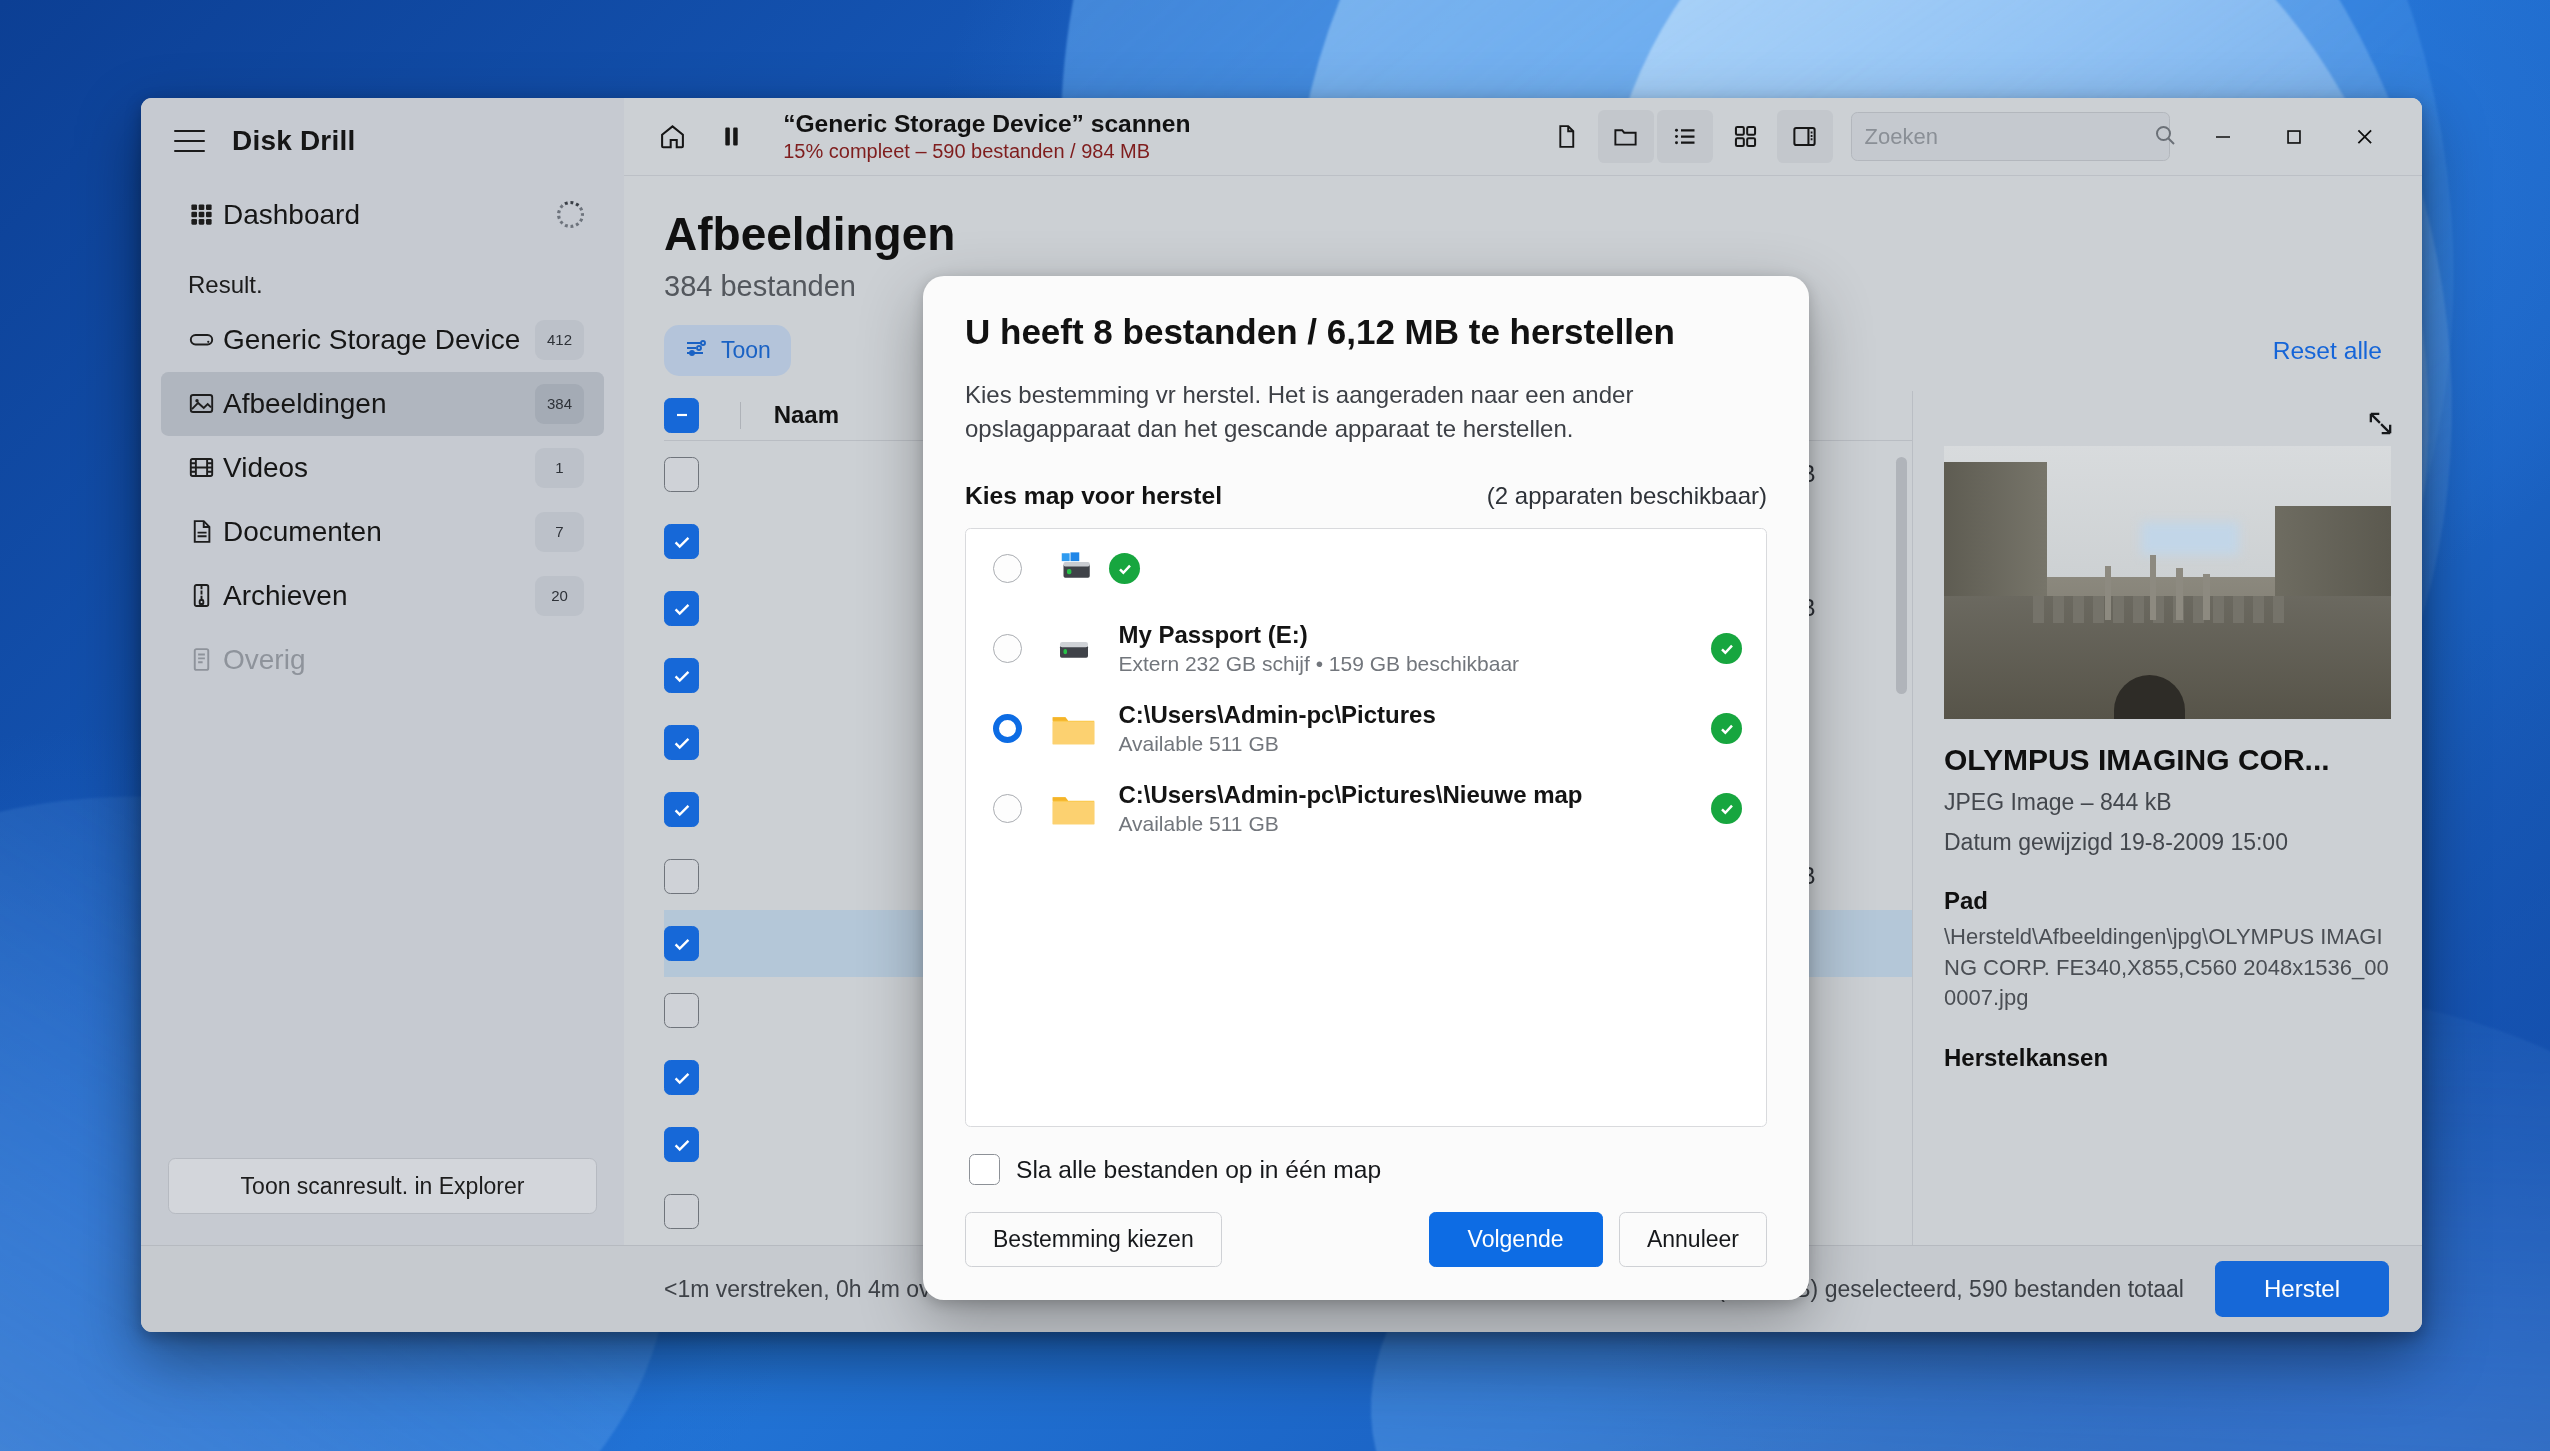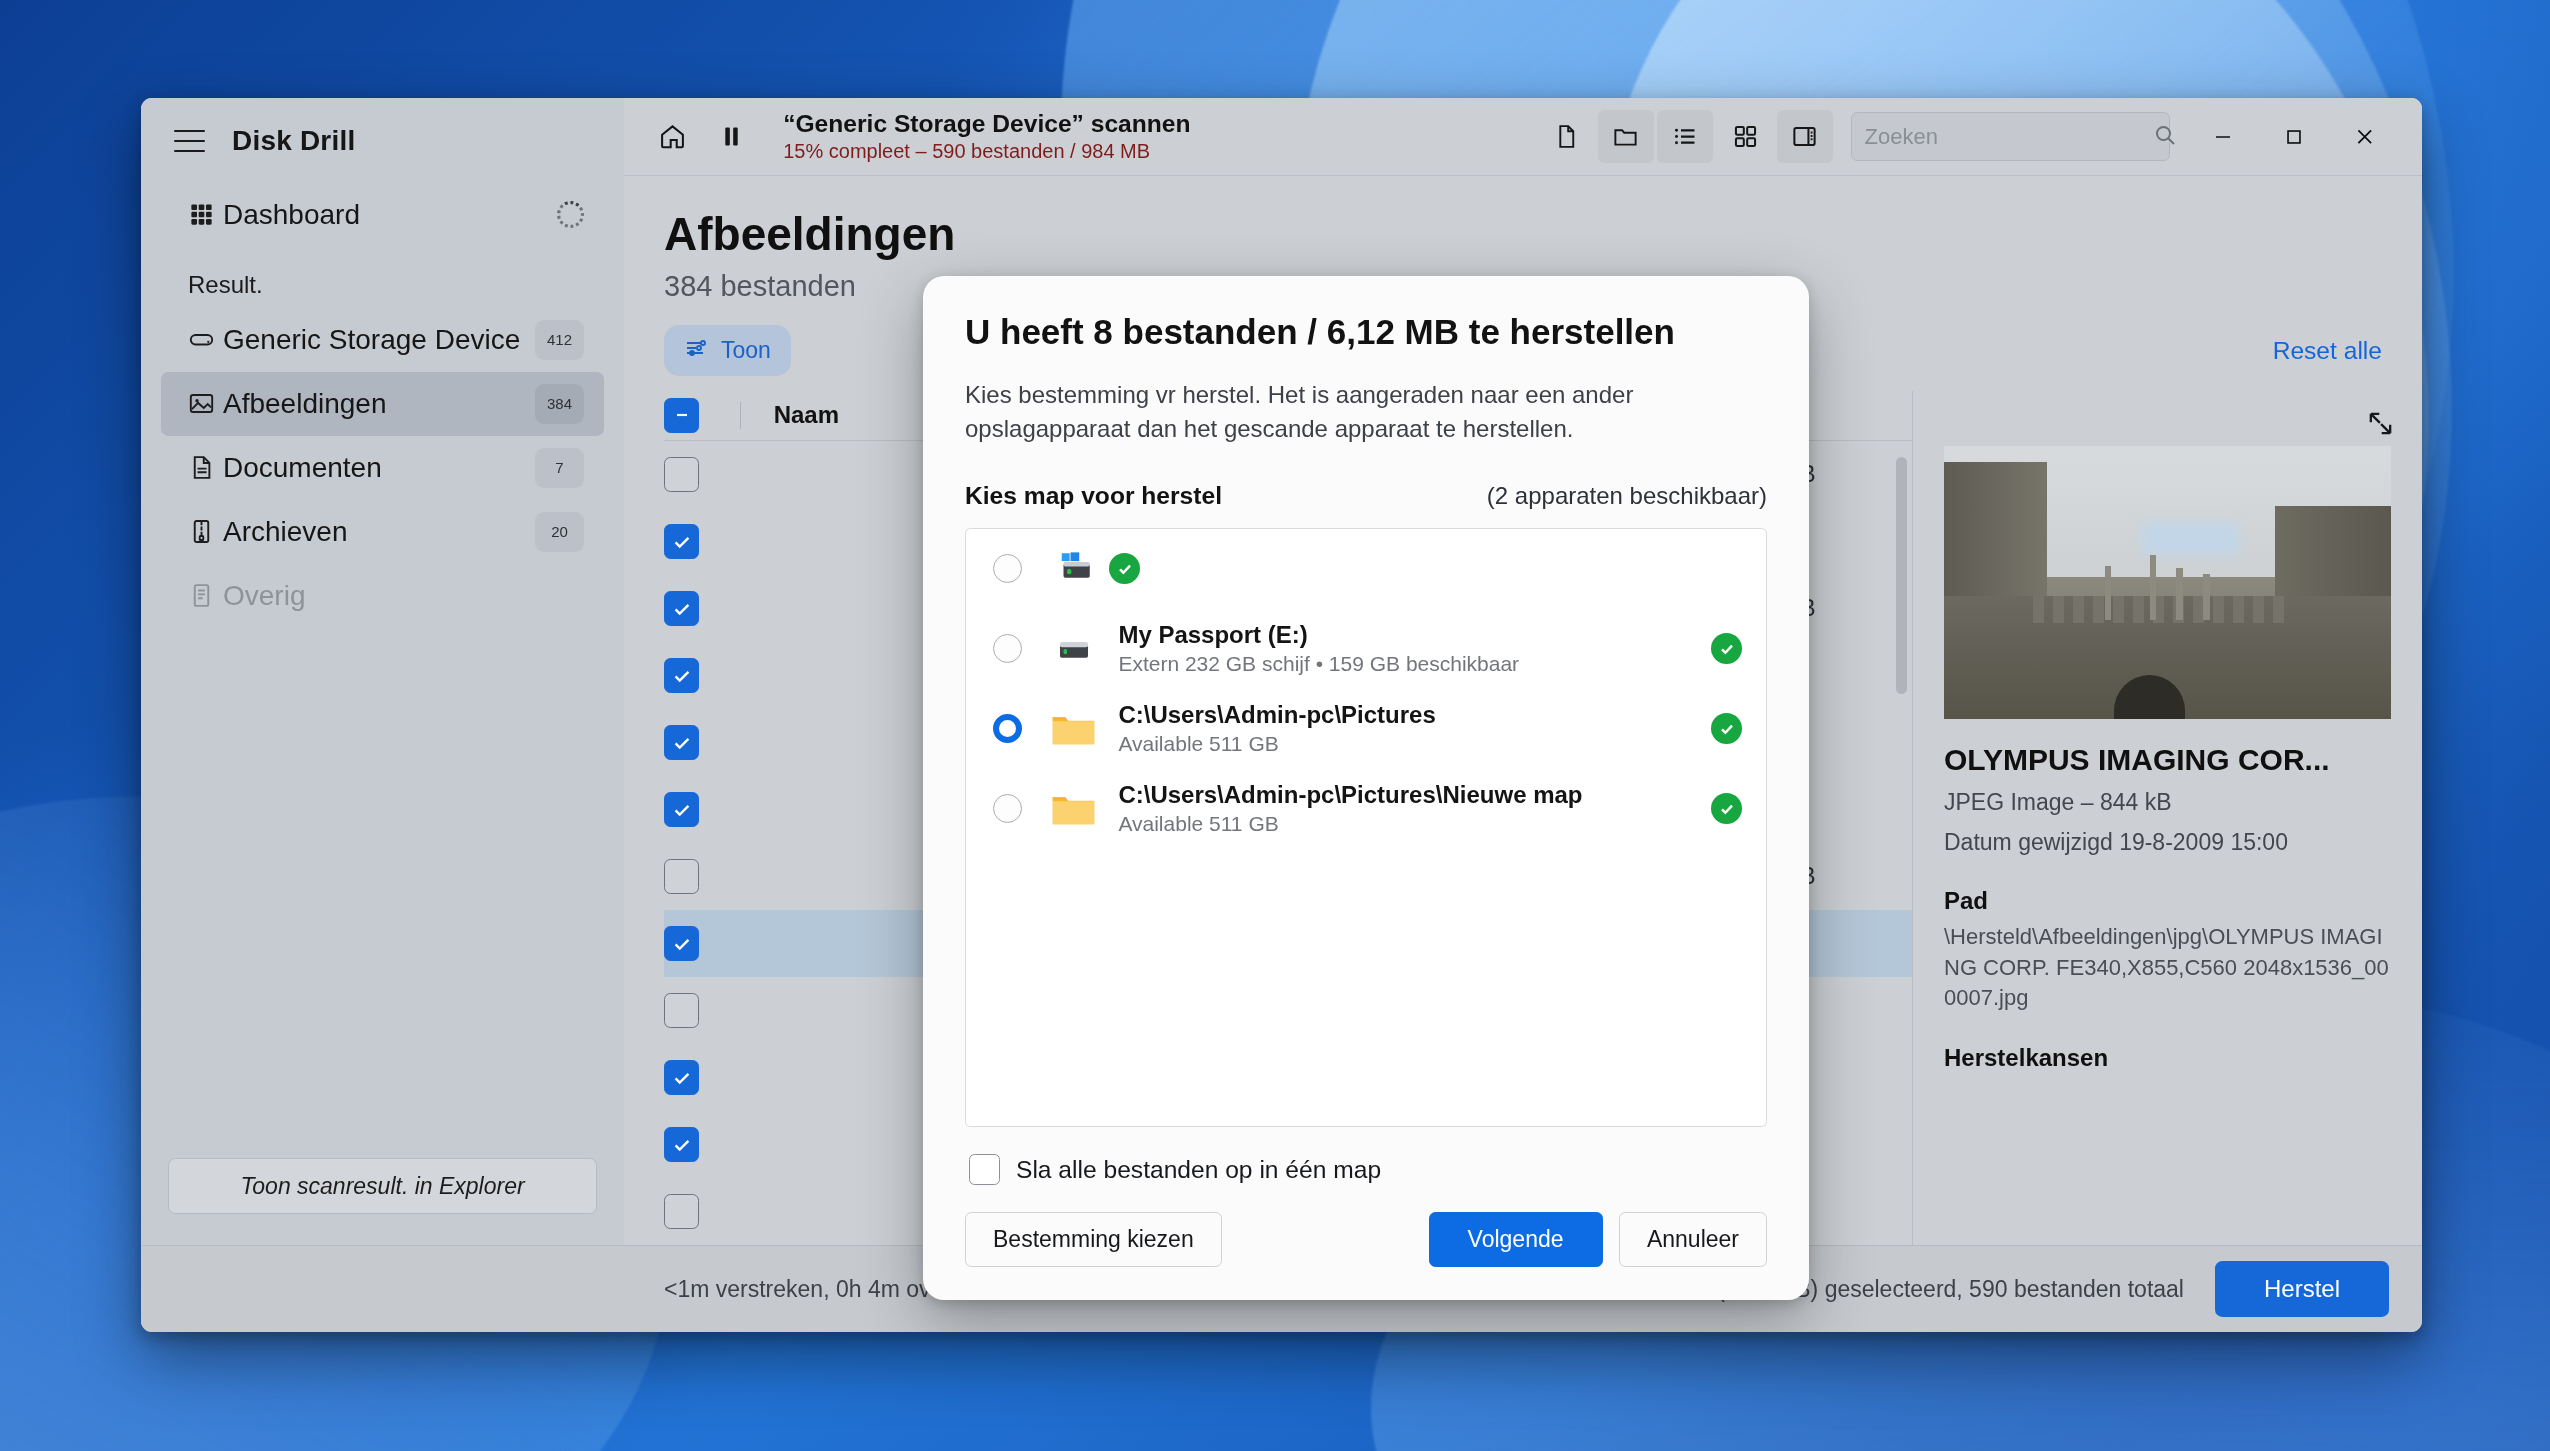--- a/index.html
+++ b/index.html
@@ -84,21 +84,20 @@
     width: 27px; height: 27px; border-radius: 50%;
     border: 3.6px dotted #6d737c; border-top-color: #3a3f46;
   }
   .sb-section { font-size: 24px; font-weight: 400; color: #1b1b1b; padding: 24px 0 9px 27px; }
   .sb-foot { padding: 0 27px 31px; }
   .sb-btn {
     width: 100%; height: 56px;
     background: #d3d6db; border: 0.9px solid #b6bac1; border-radius: 7.3px;
     font-size: 23px; color: #1d1d1d; cursor: pointer;
     font-family: inherit;
-    font-style: italic;
   }
 
   
   #main { flex: 1; display: flex; flex-direction: column; min-width: 0; background:#ccd0d4; }
 
   .topbar {
     height: 78px; display: flex; align-items: center;
     padding: 0 24px 0 20px; gap: 3.6px;
     background: #ccd0d4;
     border-bottom: 0.9px solid #bcc0c6;
@@ -333,20 +332,30 @@
             <svg width="27" height="27" viewBox="0 0 24 24" fill="none" stroke="currentColor" stroke-width="1.7">
               <rect x="2.5" y="4.5" width="19" height="15" rx="2"></rect>
               <circle cx="8" cy="9.5" r="1.5" fill="currentColor" stroke="none"></circle>
               <path d="M3.5 17 L9 11.5 L14 16 L17.5 12.5 L20.5 15.5" fill="none"></path>
             </svg>
           </span>
           <span class="lb">Afbeeldingen</span>
           <span class="badge">384</span>
         </div>
 
+        <div class="sb-item">
+          <span class="ic">
+            <svg width="27" height="27" viewBox="0 0 24 24" fill="none" stroke="currentColor" stroke-width="1.7">
+              <rect x="2.5" y="4.5" width="19" height="15" rx="1.5"></rect>
+              <path d="M7 4.5v15M17 4.5v15M2.5 12h19M2.5 8.2h4.5M2.5 15.8h4.5M17 8.2h4.5M17 15.8h4.5"></path>
+            </svg>
+          </span>
+          <span class="lb">Videos</span>
+          <span class="badge">1</span>
+        </div>
 
 
         <div class="sb-item">
           <span class="ic">
             <svg width="27" height="27" viewBox="0 0 24 24" fill="none" stroke="currentColor" stroke-width="1.7">
               <path d="M6 2.8h8l5 5v13.4H6z"></path>
                 <path d="M14 2.8V8h5"></path>
                 <path d="M8.5 13h8M8.5 16.2h8"></path>
             </svg>
           </span>

